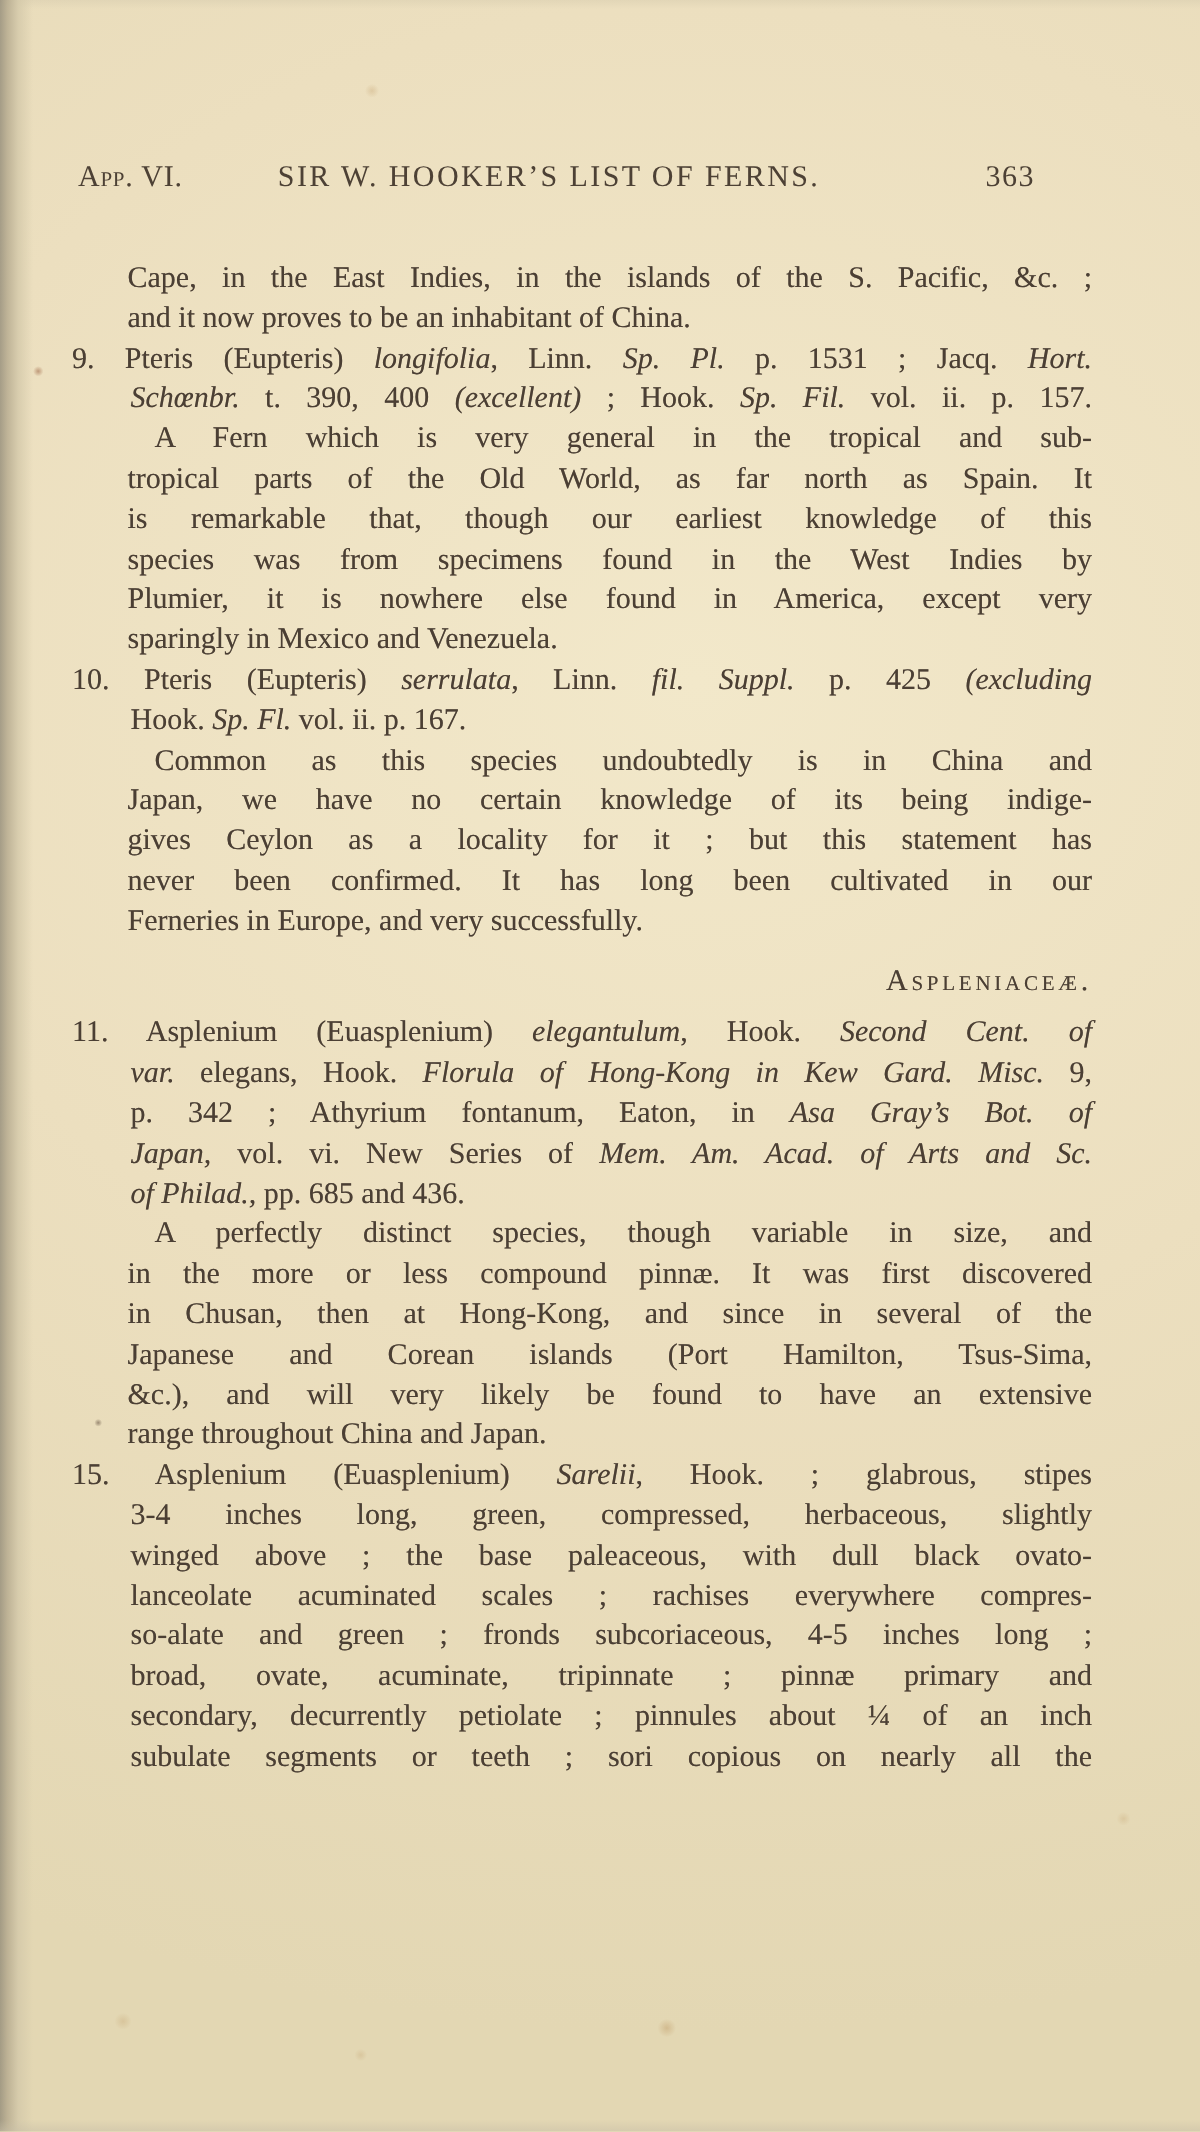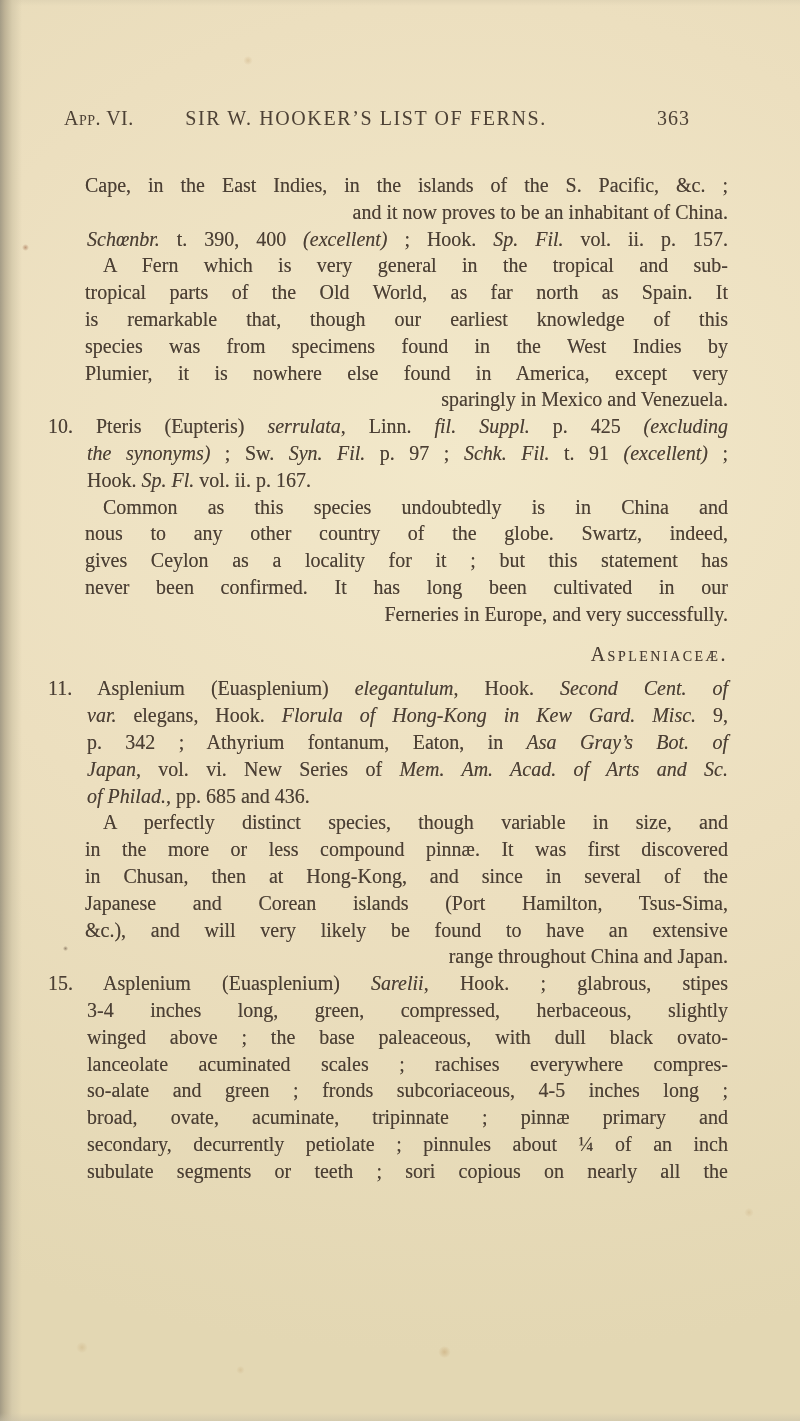--- a/index.html
+++ b/index.html
@@ -32,41 +32,41 @@
     opacity: .5;
   }
   .spot { position: absolute; border-radius: 50%; pointer-events: none; }
 
   
   .runhead {
     position: absolute; top: 107px; left: 0; width: 800px; height: 28px;
     color: #4d4135; font-size: 20px;
   }
   .runhead .app {
-    position: absolute; left: 64px; top: 0;
+    position: absolute; left: 52px; top: 0;
     font-variant: small-caps; letter-spacing: .5px;
   }
   .runhead .title {
     position: absolute; left: 366px; top: 0; transform: translateX(-50%);
     letter-spacing: 1.6px; white-space: nowrap;
   }
   .runhead .folio { position: absolute; left: 657px; top: 0; letter-spacing: 1px; }
 
   
   .textblock {
     position: absolute; left: 48px; top: 172px; width: 680px;
     color: #4b3f34; font-size: 20px; line-height: 26.8px;
     text-shadow: 0 0 .4px rgba(75,63,52,.55);
   }
   .line { min-height: 26.8px; }
   .line.j { text-align: justify; text-align-last: justify; }
   .line.item   { padding-left: 0; }
   .line.cont   { padding-left: 39px; }
   .line.pfirst { padding-left: 55px; }
-  .line.pcont  { padding-left: 37px; text-align: right; }
+  .line.pcont  { padding-left: 37px; }
   .line.heading {
     margin-top: 13px; margin-bottom: 8px; padding-left: 30px;
     text-align: right; font-variant: small-caps; letter-spacing: 2.5px;
   }
   .it { font-style: italic; }
 </style>
 </head>
 <body>
 
 <div class="page">
@@ -84,32 +84,32 @@
 
   <div class="runhead">
     <span class="app">App. VI.</span>
     <span class="title">SIR W. HOOKER’S LIST OF FERNS.</span>
     <span class="folio">363</span>
   </div>
 
   <div class="textblock">
       <div class="line pcont j"><span>Cape, in the East Indies, in the islands of the S. Pacific, &amp;c. ;</span></div>
       <div class="line pcont"><span>and it now proves to be an inhabitant of China.</span></div>
+      <div class="line item j"><span>9. Pteris (Eupteris) </span><span class="it">longifolia</span><span>, Linn. </span><span class="it">Sp. Pl.</span><span> p. 1531 ; Jacq. </span><span class="it">Hort.</span></div>
       <div class="line cont j"><span class="it">Schœnbr.</span><span> t. 390, 400 </span><span class="it">(excellent)</span><span> ; Hook. </span><span class="it">Sp. Fil.</span><span> vol. ii. p. 157.</span></div>
       <div class="line pfirst j"><span>A Fern which is very general in the tropical and sub-</span></div>
       <div class="line pcont j"><span>tropical parts of the Old World, as far north as Spain. It</span></div>
       <div class="line pcont j"><span>is remarkable that, though our earliest knowledge of this</span></div>
       <div class="line pcont j"><span>species was from specimens found in the West Indies by</span></div>
       <div class="line pcont j"><span>Plumier, it is nowhere else found in America, except very</span></div>
       <div class="line pcont"><span>sparingly in Mexico and Venezuela.</span></div>
       <div class="line item j"><span>10. Pteris (Eupteris) </span><span class="it">serrulata</span><span>, Linn. </span><span class="it">fil. Suppl.</span><span> p. 425 </span><span class="it">(excluding</span></div>
-      <div class="line cont j"><span class="it">the synonyms)</span><span> ; Sw. </span><span class="it">Syn. Fil.</span><span> p. 97 ; </span><span class="it">Schk. Fil.</span><span> t. 91 </span><span class="it">(excellent)</span><span> ;</span></div>
       <div class="line cont"><span>Hook. </span><span class="it">Sp. Fl.</span><span> vol. ii. p. 167.</span></div>
       <div class="line pfirst j"><span>Common as this species undoubtedly is in China and</span></div>
-      <div class="line pcont j"><span>nous to any other country of the globe. Swartz, indeed,</span></div>
+      <div class="line pcont j"><span>Japan, we have no certain knowledge of its being indige-</span></div>
       <div class="line pcont j"><span>gives Ceylon as a locality for it ; but this statement has</span></div>
       <div class="line pcont j"><span>never been confirmed. It has long been cultivated in our</span></div>
       <div class="line pcont"><span>Ferneries in Europe, and very successfully.</span></div>
       <div class="line heading"><span>Aspleniaceæ.</span></div>
       <div class="line item j"><span>11. Asplenium (Euasplenium) </span><span class="it">elegantulum</span><span>, Hook. </span><span class="it">Second Cent. of</span></div>
       <div class="line cont j"><span class="it">var.</span><span> elegans, Hook. </span><span class="it">Florula of Hong-Kong in Kew Gard. Misc.</span><span> 9,</span></div>
       <div class="line cont j"><span>p. 342 ; Athyrium fontanum, Eaton, in </span><span class="it">Asa Gray’s Bot. of</span></div>
       <div class="line cont j"><span class="it">Japan,</span><span> vol. vi. New Series of </span><span class="it">Mem. Am. Acad. of Arts and Sc.</span></div>
       <div class="line cont"><span class="it">of Philad.,</span><span> pp. 685 and 436.</span></div>
       <div class="line pfirst j"><span>A perfectly distinct species, though variable in size, and</span></div>

